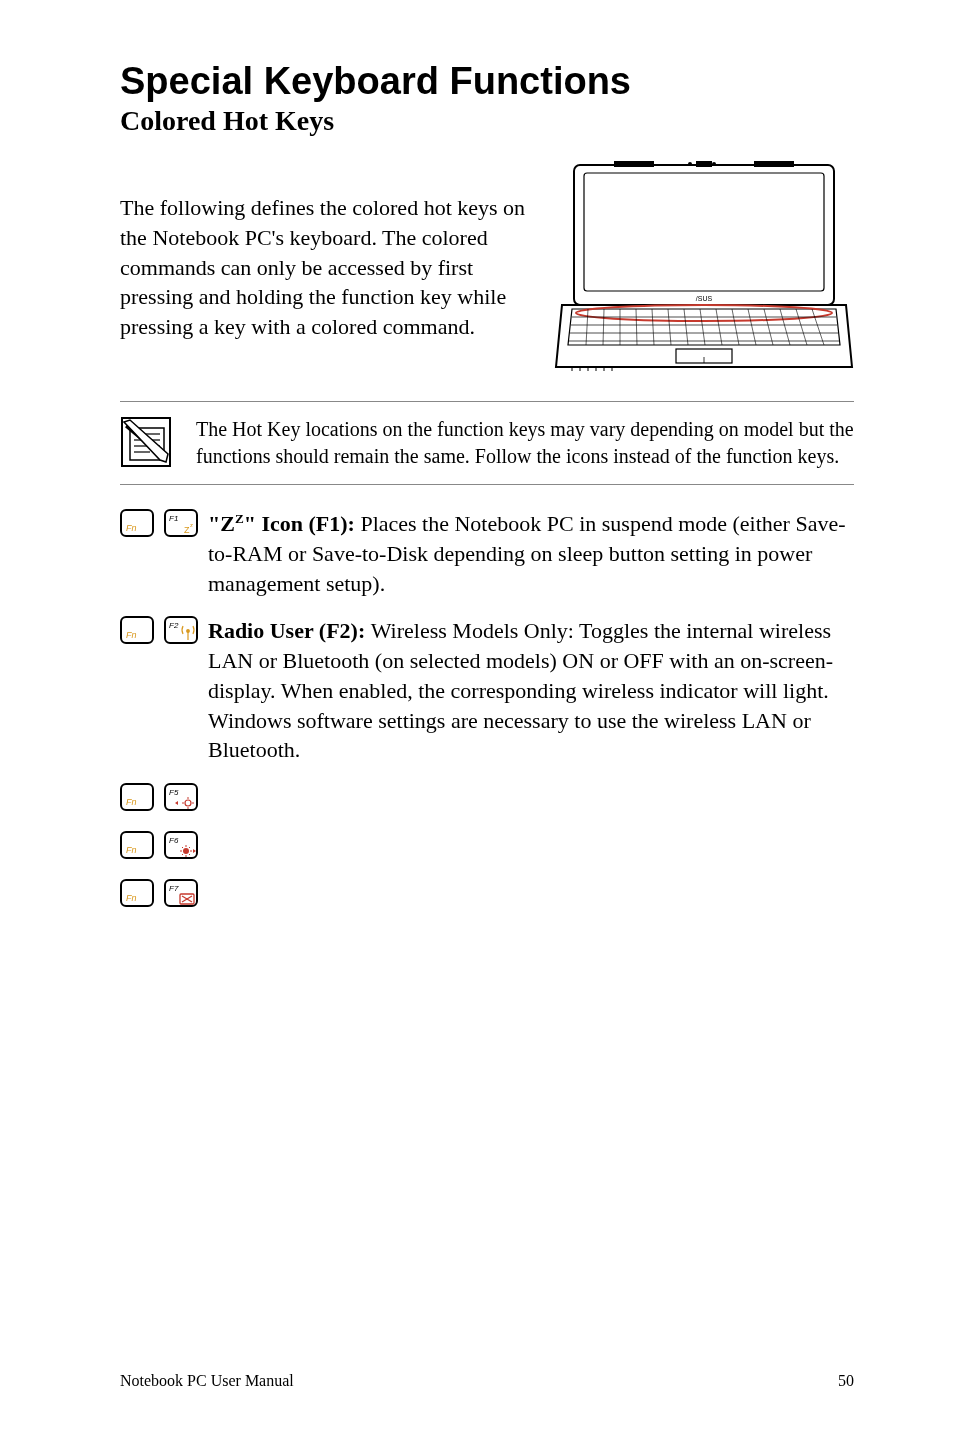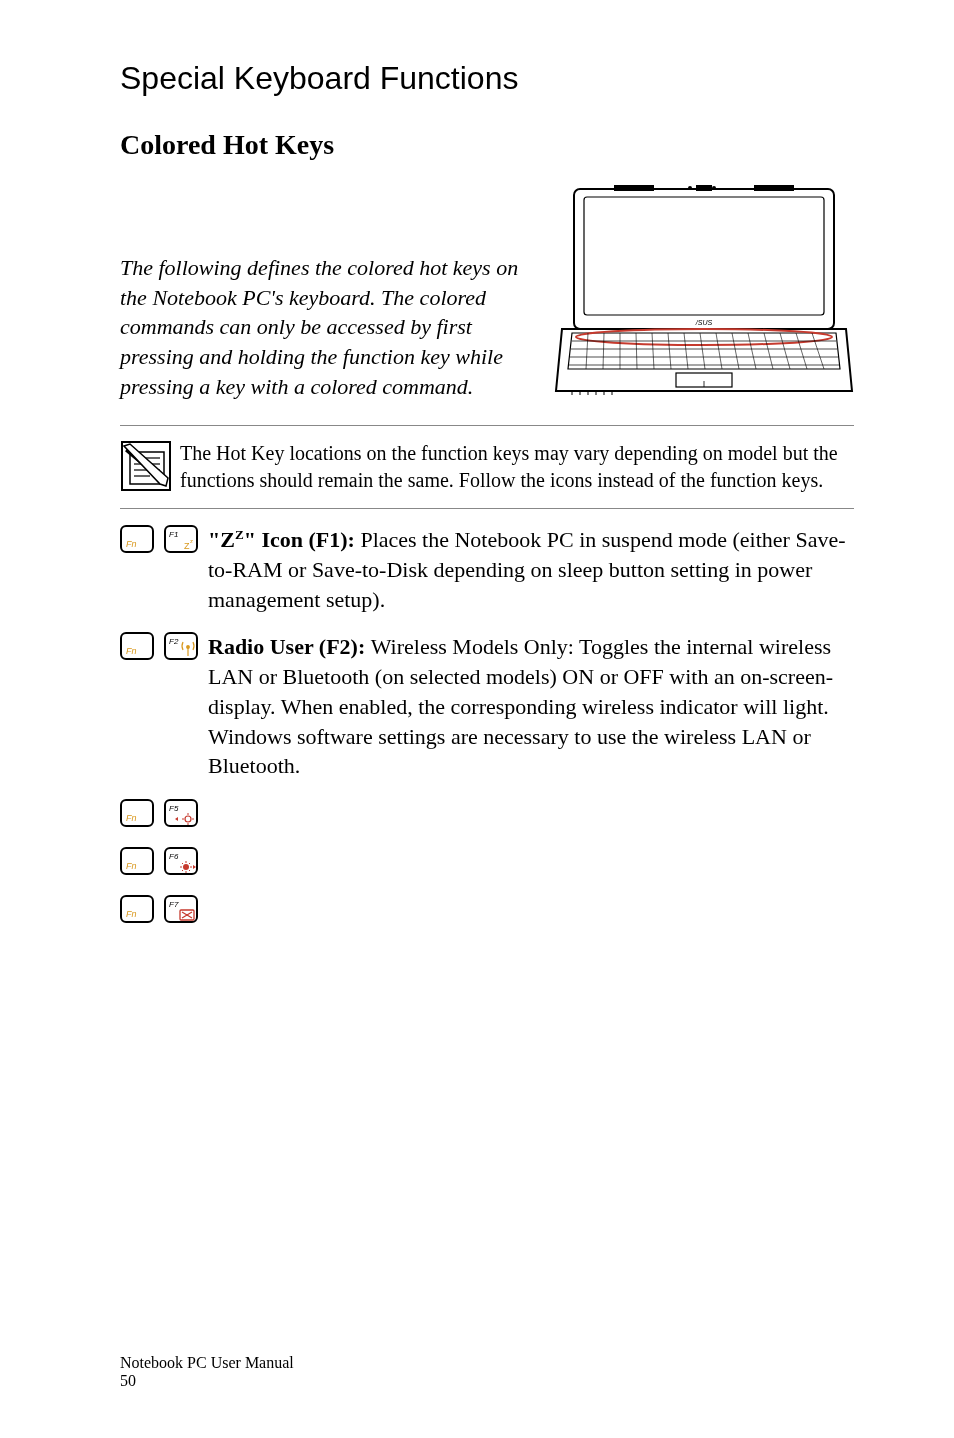--- a/index.html
+++ b/index.html
@@ -1,31 +1,31 @@
 <!DOCTYPE html>
 <html><head>
 <meta charset="utf-8">
 <style>
   * { box-sizing: border-box; margin: 0; padding: 0; }
   html, body { width: 954px; height: 1438px; background: #fff; font-family: Georgia, 'Times New Roman', serif; color: #000; }
   .page { padding: 60px 100px 50px 120px; position: relative; height: 100%; }
-  h1 { font-family: Verdana, Arial, sans-serif; font-weight: normal; font-size: 32px; margin-bottom: 30px; }
+  h1 { font-family: Verdana, Arial, sans-serif; font-weight: bold; font-size: 38px; }
   h2 { font-family: Georgia, serif; font-weight: bold; font-size: 28px; line-height: 1.3; margin-bottom: 18px; max-width: 420px; }
-  .intro-row { display: flex; gap: 20px; align-items: flex-end; margin-bottom: 24px; font-style: italic; }
+  .intro-row { display: flex; gap: 20px; align-items: center; margin-bottom: 24px; }
   .intro-text { font-size: 22px; line-height: 1.35; max-width: 420px; }
   .laptop-illus { flex: 0 0 auto; width: 300px; height: 220px; }
-  .note-row { display: flex; gap: 8px; border-top: 1px solid #888; border-bottom: 1px solid #888; padding: 14px 0 14px 0; margin-bottom: 16px; }
+  .note-row { display: flex; gap: 24px; border-top: 1px solid #888; border-bottom: 1px solid #888; padding: 14px 0 14px 0; margin-bottom: 24px; }
   .note-icon { width: 52px; height: 52px; flex: 0 0 auto; }
   .note-text { font-size: 20px; line-height: 1.35; }
   .fn-item { display: flex; gap: 10px; margin-bottom: 18px; }
   .keycap { width: 34px; height: 30px; flex: 0 0 auto; }
   .fn-body { font-size: 22px; line-height: 1.35; }
   .fn-body b { font-weight: bold; }
   .z-sup { font-size: 0.6em; vertical-align: super; }
-  .footer { position: absolute; bottom: 48px; left: 120px; right: 100px; display: flex; justify-content: center; font-size: 16px; flex-direction: column; }
+  .footer { position: absolute; bottom: 48px; left: 120px; right: 100px; display: flex; justify-content: space-between; font-size: 16px; }
 </style>
 </head>
 <body>
 
 <div class="page">
 
   <h1>Special Keyboard Functions</h1>
 
   <h2>
     <span>Colored Hot Keys</span><br>

